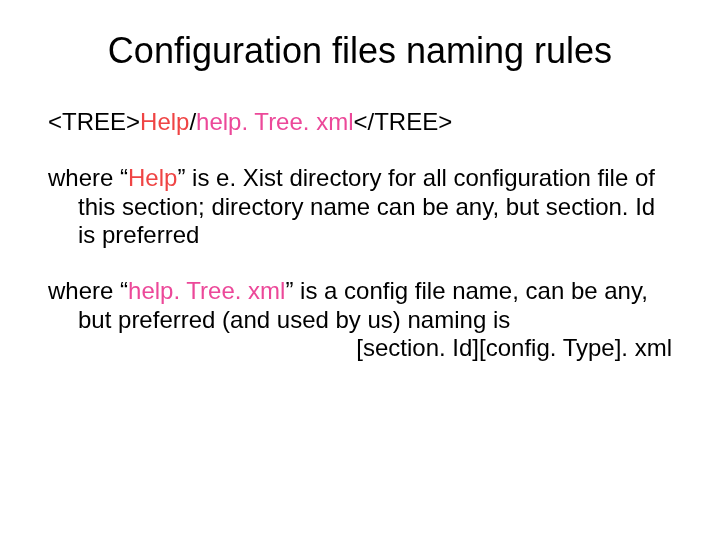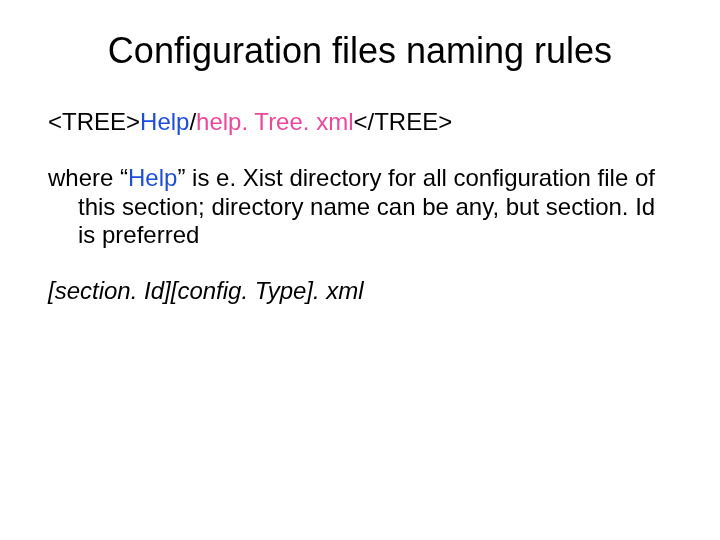--- a/index.html
+++ b/index.html
@@ -32,44 +32,46 @@
   .para {
     margin-bottom: 28px;
   }
   .tree-line {
     padding-left: 0px;
   }
   .indent {
     padding-left: 30px;
     text-indent: -30px; 
   }
-  .hl-blue { color: #1d4ed8; }
+  .hl-blue { color: #ef4444; }
   .hl-green { color: #ec4899; }
   .center-line {
-    text-align: left;
+    text-align: right;
     padding-left: 0;
     text-indent: 0;
-    font-style: italic;
   }
 </style>
 </head>
 <body>
 
 <div class="slide">
 
   <div class="title">Configuration files naming rules</div>
 
   <div class="body">
 
     <div class="para tree-line">
       <span>&lt;TREE&gt;</span><span class="hl-blue">Help</span><span>/</span><span class="hl-green">help. Tree. xml</span><span>&lt;/TREE&gt;</span>
     </div>
 
     <div class="para indent">
       <span>where “</span><span class="hl-blue">Help</span><span>” is e. Xist directory for all configuration file of this section; directory name can be any, but section. Id is preferred</span>
     </div>
 
     <div class="para">
+      <div class="indent">
+        <span>where “</span><span class="hl-green">help. Tree. xml</span><span>” is a config file name, can  be any, but preferred (and used by us) naming is</span>
+      </div>
       <div class="center-line">[section. Id][config. Type]. xml</div>
     </div>
 
   </div>
 </div>
 
 </body></html>

